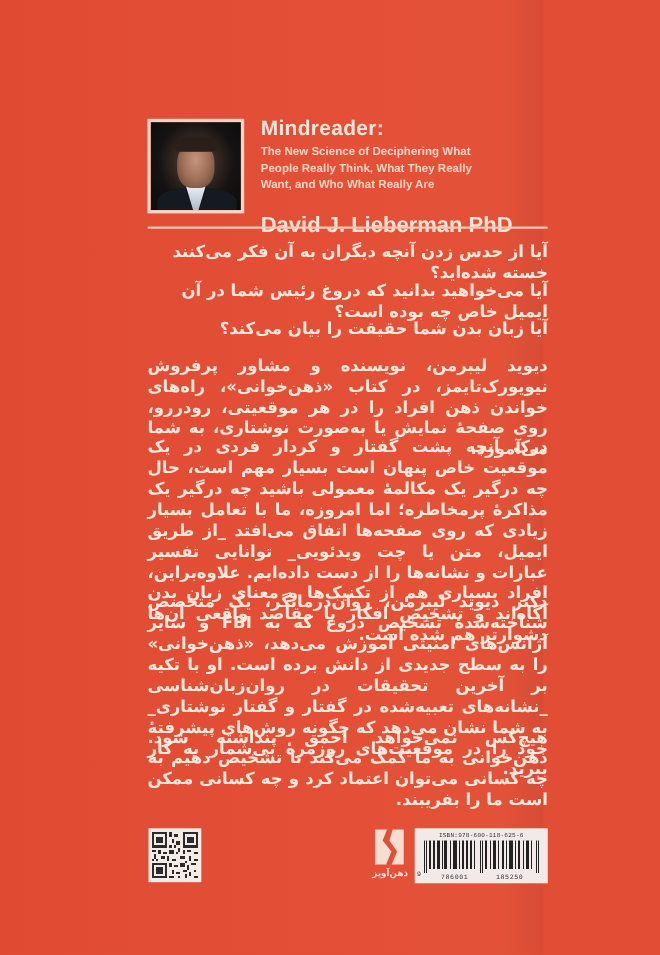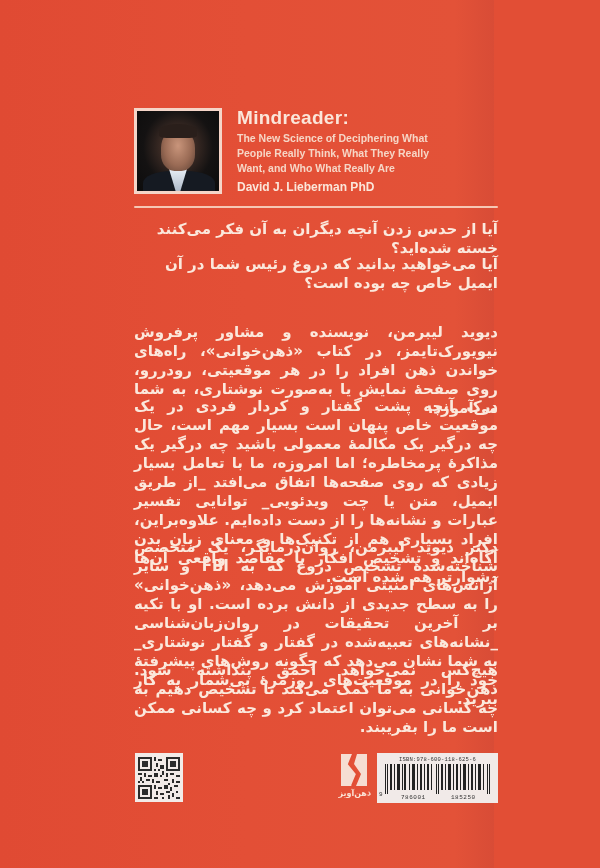--- a/index.html
+++ b/index.html
@@ -73,24 +73,24 @@
       color: #fbe6da;
     }
     .book-subtitle {
       font-size: 10.5px;
       font-weight: bold;
       line-height: 15px;
       margin-top: 1px;
       color: #f6d6c6;
     }
     .book-author {
-      font-size: 12px;
+      font-size: 20px;
       font-weight: bold;
       line-height: 20px;
-      margin-top: 1px;
+      margin-top: 19px;
       color: #fbe6da;
     }
     .separator {
       position: absolute;
       left: 134px;
       top: 206px;
       width: 364px;
       height: 2px;
       background: #f6c7b4;
       border-radius: 1px;
@@ -208,20 +208,21 @@
       <div>People Really Think, What They Really</div>
       <div>Want, and Who What Really Are</div>
     </div>
     <div class="book-author">David J. Lieberman PhD</div>
   </div>
 
   <div class="separator"></div>
 
   <div class="body-text q" style="top:220px;">آیا از حدس زدن آنچه دیگران به آن فکر می‌کنند خسته شده‌اید؟</div>
   <div class="body-text q" style="top:255px;">آیا می‌خواهید بدانید که دروغ رئیس شما در آن ایمیل خاص چه بوده است؟</div>
+  <div class="body-text q" style="top:290px;">آیا زبان بدن شما حقیقت را بیان می‌کند؟</div>
 
   <div class="body-text" style="top:323px;">دیوید لیبرمن، نویسنده و مشاور پرفروش نیویورک‌تایمز، در کتاب «ذهن‌خوانی»، راه‌های خواندن ذهن افراد را در هر موقعیتی، رودررو، روی صفحهٔ نمایش یا به‌صورت نوشتاری، به شما می‌آموزد.</div>
   <div class="body-text" style="top:397px;">درک آنچه پشت گفتار و کردار فردی در یک موقعیت خاص پنهان است بسیار مهم است، حال چه درگیر یک مکالمهٔ معمولی باشید چه درگیر یک مذاکرهٔ پرمخاطره؛ اما امروزه، ما با تعامل بسیار زیادی که روی صفحه‌ها اتفاق می‌افتد _از طریق ایمیل، متن یا چت ویدئویی_ توانایی تفسیر عبارات و نشانه‌ها را از دست داده‌ایم. علاوه‌براین، افراد بسیاری هم از تکنیک‌ها و معنای زبان بدن آگاه‌اند و تشخیص افکار یا مقاصد واقعی آن‌ها دشوارتر هم شده است.</div>
   <div class="body-text" style="top:538px;">دکتر دیوید لیبرمن، روان‌درمانگر، یک متخصص شناخته‌شدهٔ تشخیص دروغ که به FBI و سایر آژانس‌های امنیتی آموزش می‌دهد، «ذهن‌خوانی» را به سطح جدیدی از دانش برده است. او با تکیه بر آخرین تحقیقات در روان‌زبان‌شناسی _نشانه‌های تعبیه‌شده در گفتار و گفتار نوشتاری_ به شما نشان می‌دهد که چگونه روش‌های پیشرفتهٔ خود را در موقعیت‌های روزمرهٔ بی‌شمار به کار ببرید.</div>
   <div class="body-text" style="top:661px;">هیچ‌کس نمی‌خواهد احمق پنداشته شود. ذهن‌خوانی به ما کمک می‌کند تا تشخیص دهیم به چه کسانی می‌توان اعتماد کرد و چه کسانی ممکن است ما را بفریبند.</div>
 
   <div class="qr">
     <svg viewBox="0 0 21 21" shape-rendering="crispEdges">
       <rect width="21" height="21" fill="#f2ebe8"></rect>
       <g fill="#2b2b2b">

